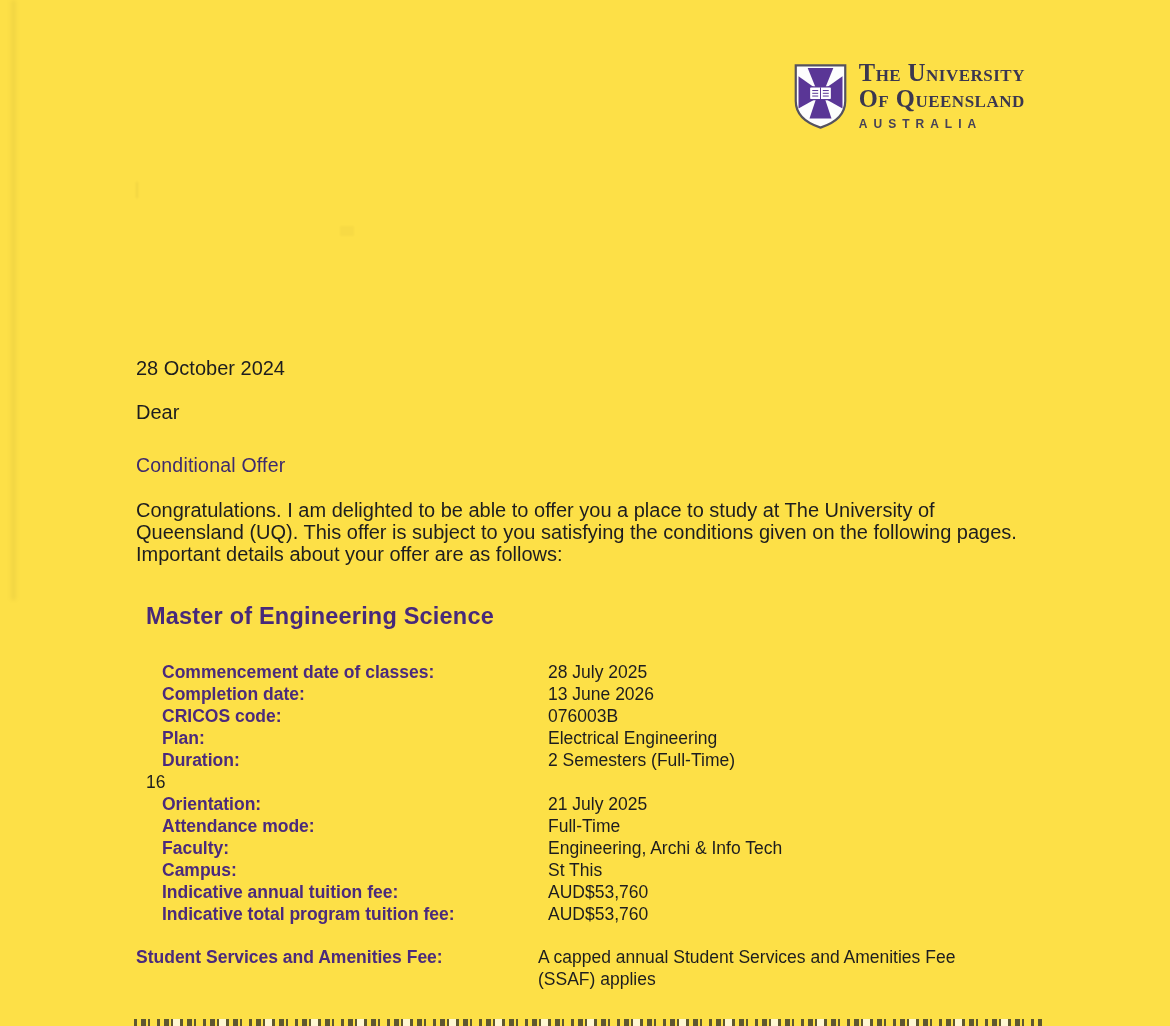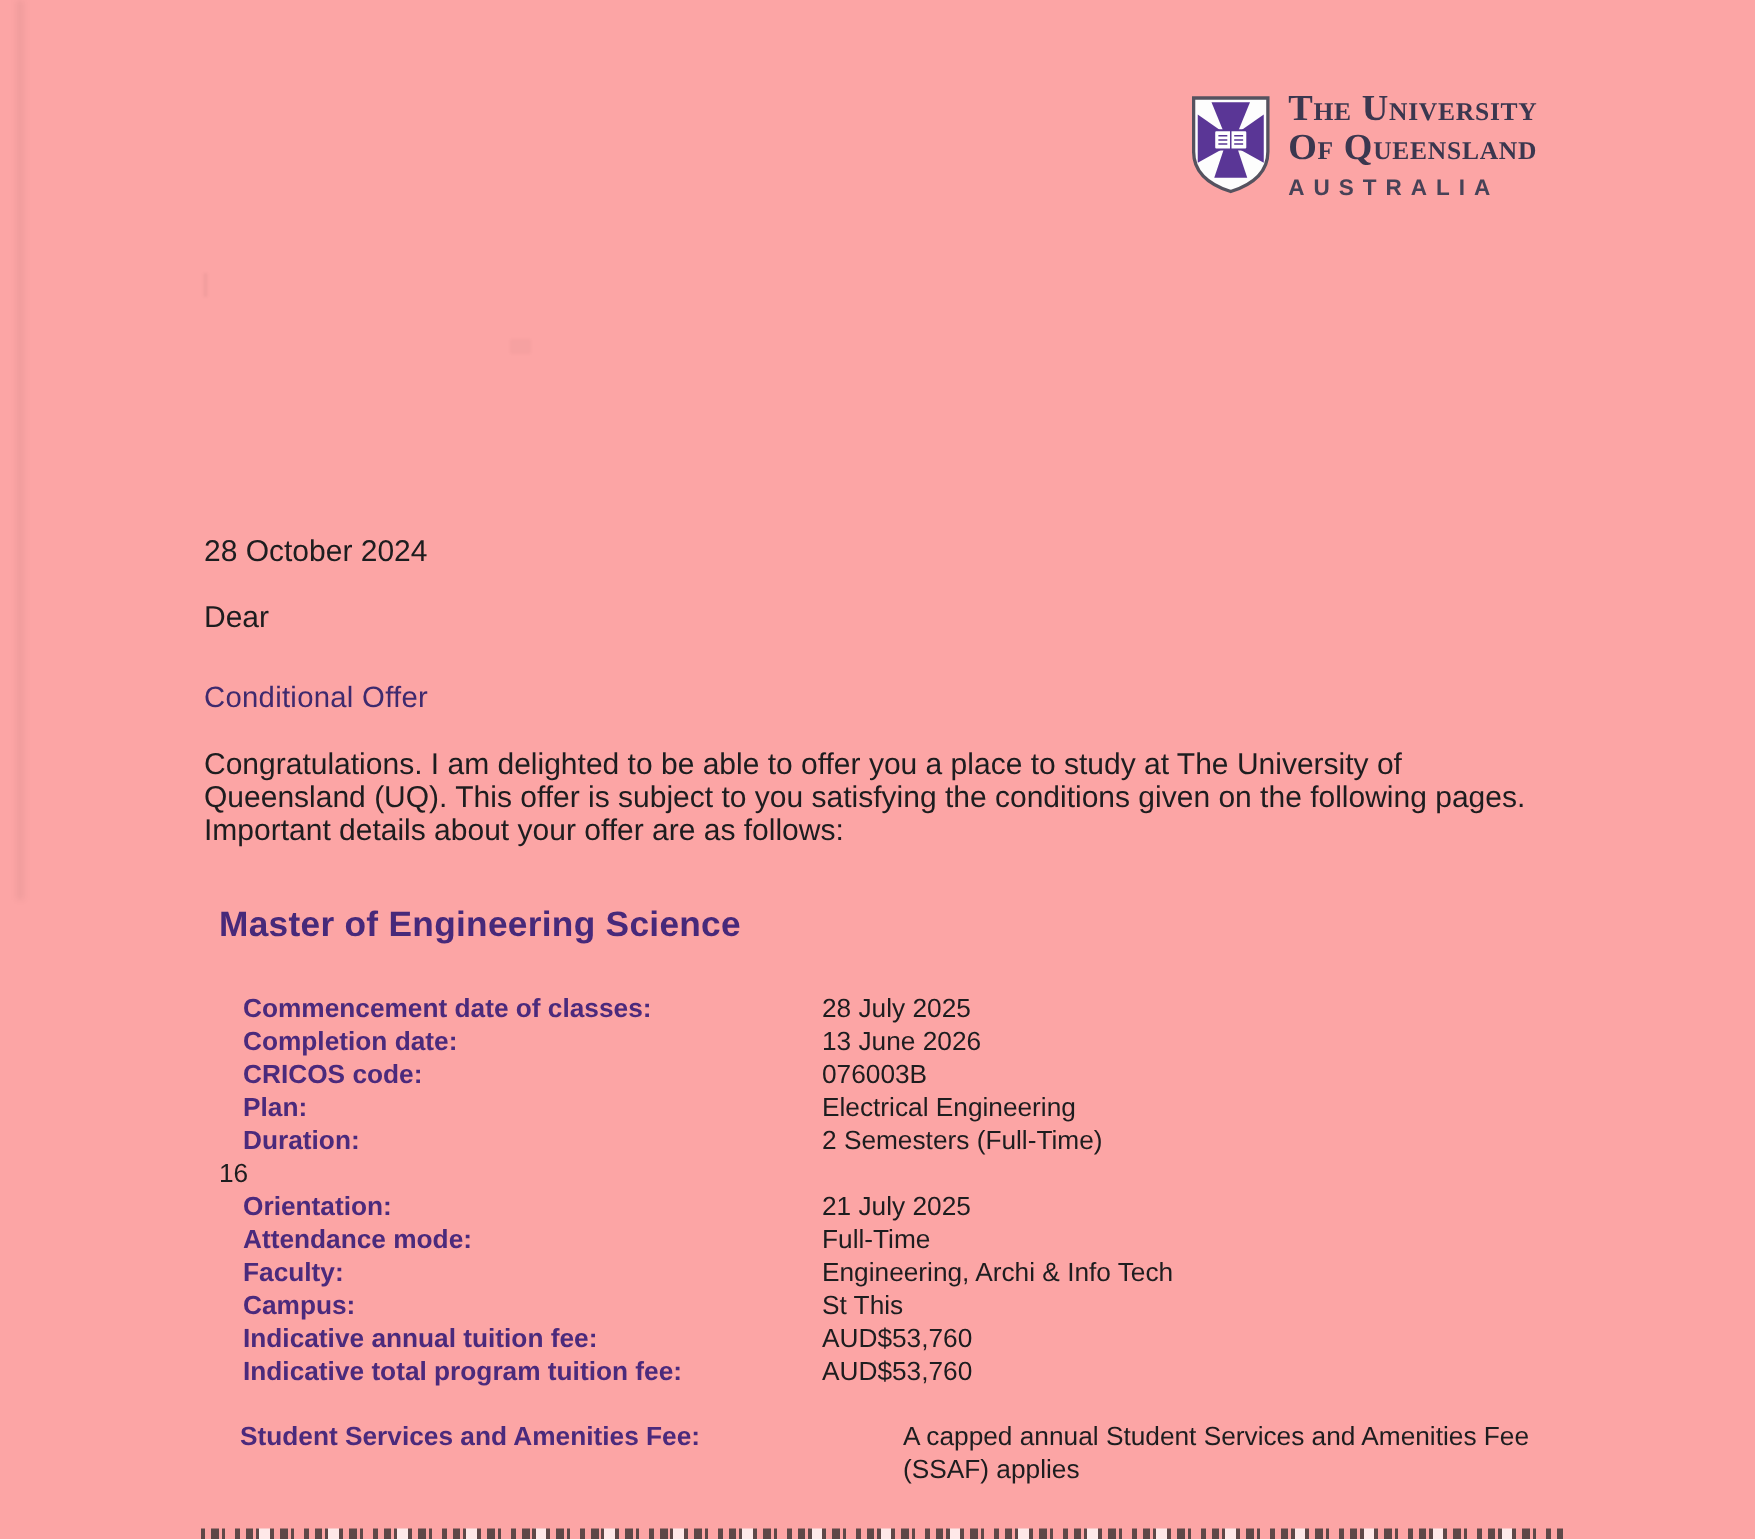--- a/index.html
+++ b/index.html
@@ -1,19 +1,19 @@
 <!DOCTYPE html>
 <html><head>
 <meta charset="utf-8">
 <style>
   html,body{margin:0;padding:0;background:#ffffff;}
   .page{
     position:relative;
     width:1170px;height:1026px;
-    background:#fca5a5;
+    background:#fde047;
     font-family:"Liberation Sans", sans-serif;
     color:#212123;
     overflow:hidden;
   }
   
   .scan-edge{
     position:absolute;left:11px;top:0;width:5px;height:600px;
     background:rgba(0,0,0,0.05);
     filter:blur(2px);
   }
@@ -34,21 +34,21 @@
     font-variant:small-caps;
     font-weight:600;
     font-size:24.5px;
     line-height:26px;
     letter-spacing:0.5px;
     white-space:nowrap;
   }
   .logo-country{
     margin-top:5px;
     font-family:"Liberation Sans", sans-serif;
-    font-size:15px;
+    font-size:12px;
     font-weight:bold;
     letter-spacing:6px;
     color:#474257;
     white-space:nowrap;
   }
   
   .abs{position:absolute;}
   .body-text{font-size:20px;line-height:22px;color:#1d1d1f;}
   .date{left:136px;top:357px;}
   .salutation{left:136px;top:401px;}
@@ -66,21 +66,21 @@
   .details{left:146px;top:661px;width:900px;}
   .detail-row{display:grid;grid-template-columns:402px auto;height:22px;}
   .detail-label{
     font-size:17.5px;font-weight:bold;color:#4b2a7c;line-height:22px;
     white-space:nowrap;
     margin-left:16px;
   }
   .detail-value{
     font-size:17.5px;color:#1d1d1f;line-height:22px;white-space:nowrap;
   }
-  .ssaf{left:160px;top:946px;width:900px;display:grid;grid-template-columns:402px auto;gap:40px;}
+  .ssaf{left:136px;top:946px;width:900px;display:grid;grid-template-columns:402px auto;}
   .ssaf-label{
     font-size:17.5px;font-weight:bold;color:#4b2a7c;line-height:22px;white-space:nowrap;
   }
   .ssaf-value{
     font-size:17.5px;color:#1d1d1f;line-height:22px;width:472px;
   }
   
   .cutoff-line{
     position:absolute;left:134px;top:1019px;width:908px;height:7px;
     background:

